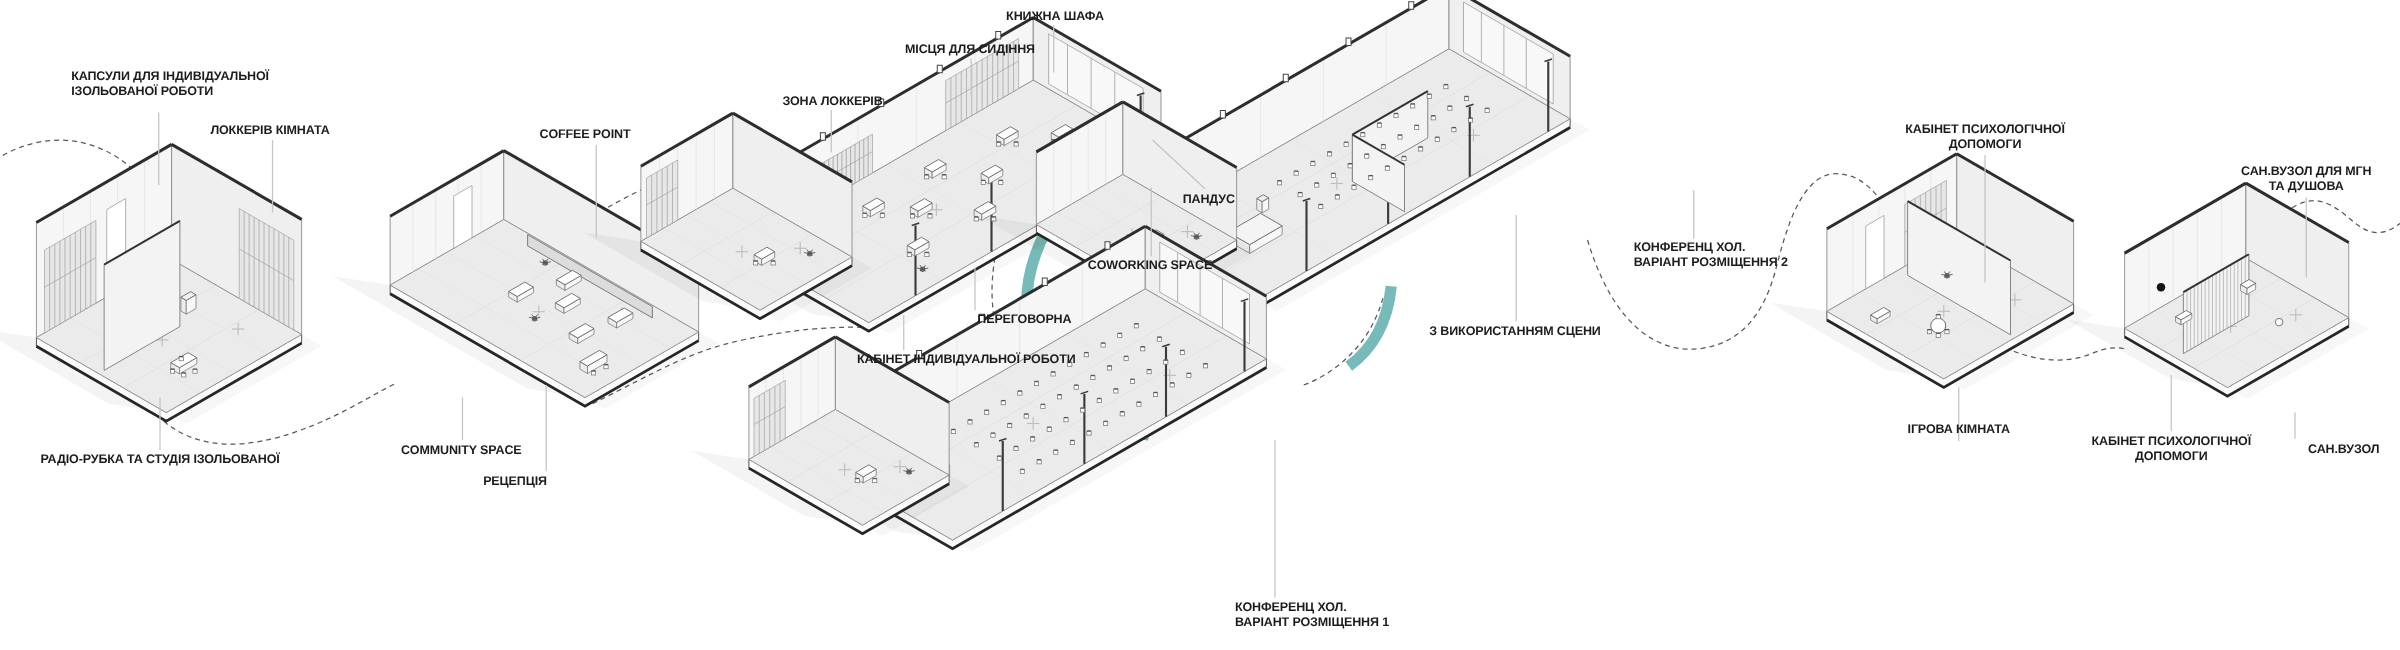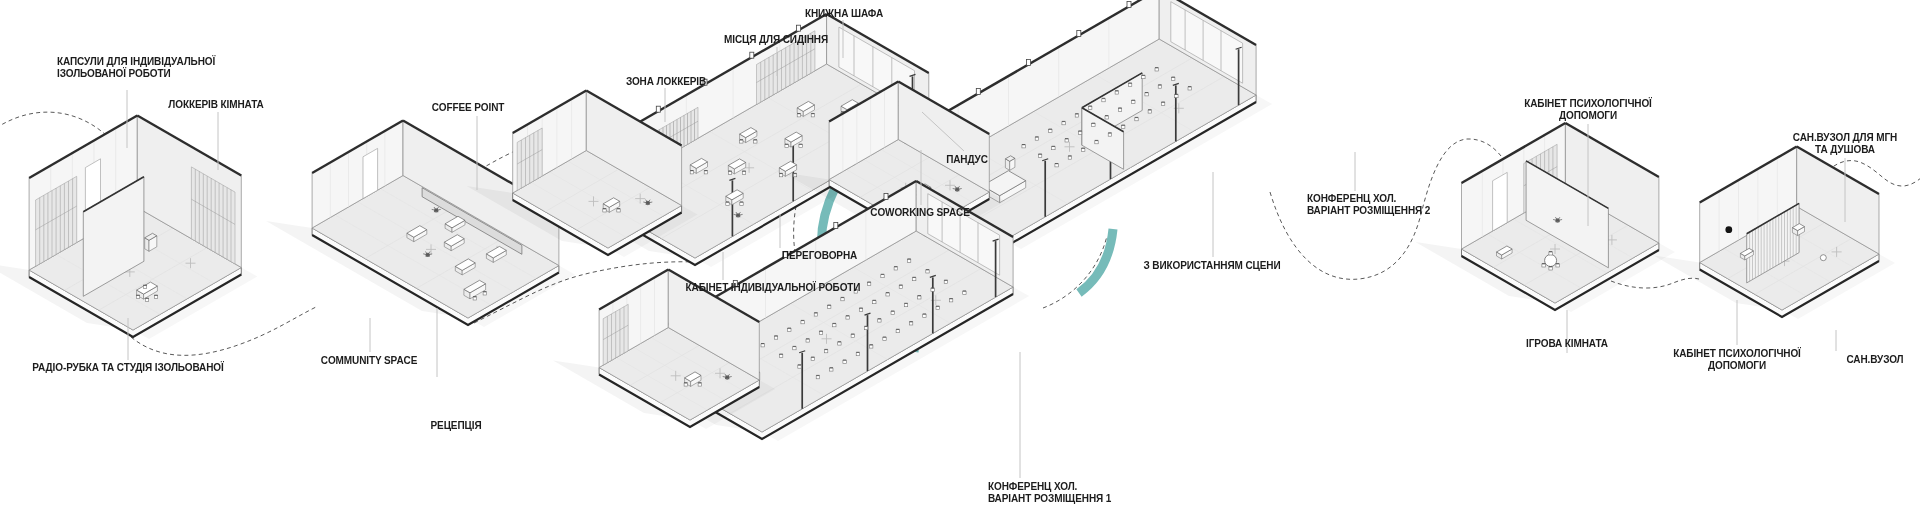--- a/index.html
+++ b/index.html
@@ -885,21 +885,21 @@
       </div>
       <div class="lbl center" style="left: 128px; top: 362px;">
         <div>РАДІО-РУБКА ТА СТУДІЯ ІЗОЛЬОВАНОЇ</div>
       </div>
       <div class="lbl center" style="left: 468px; top: 102px;">
         <div>COFFEE POINT</div>
       </div>
       <div class="lbl center" style="left: 369px; top: 355px;">
         <div>COMMUNITY SPACE</div>
       </div>
-      <div class="lbl center" style="left: 456px; top: 380px; margin-top: 40px;">
+      <div class="lbl center" style="left: 412px; top: 380px;">
         <div>РЕЦЕПЦІЯ</div>
       </div>
       <div class="lbl center" style="left: 666px; top: 76px;">
         <div>ЗОНА ЛОККЕРІВ</div>
       </div>
       <div class="lbl center" style="left: 776px; top: 34px;">
         <div>МІСЦЯ ДЛЯ СИДІННЯ</div>
       </div>
       <div class="lbl center" style="left: 844px; top: 8px;">
         <div>КНИЖНА ШАФА</div>

